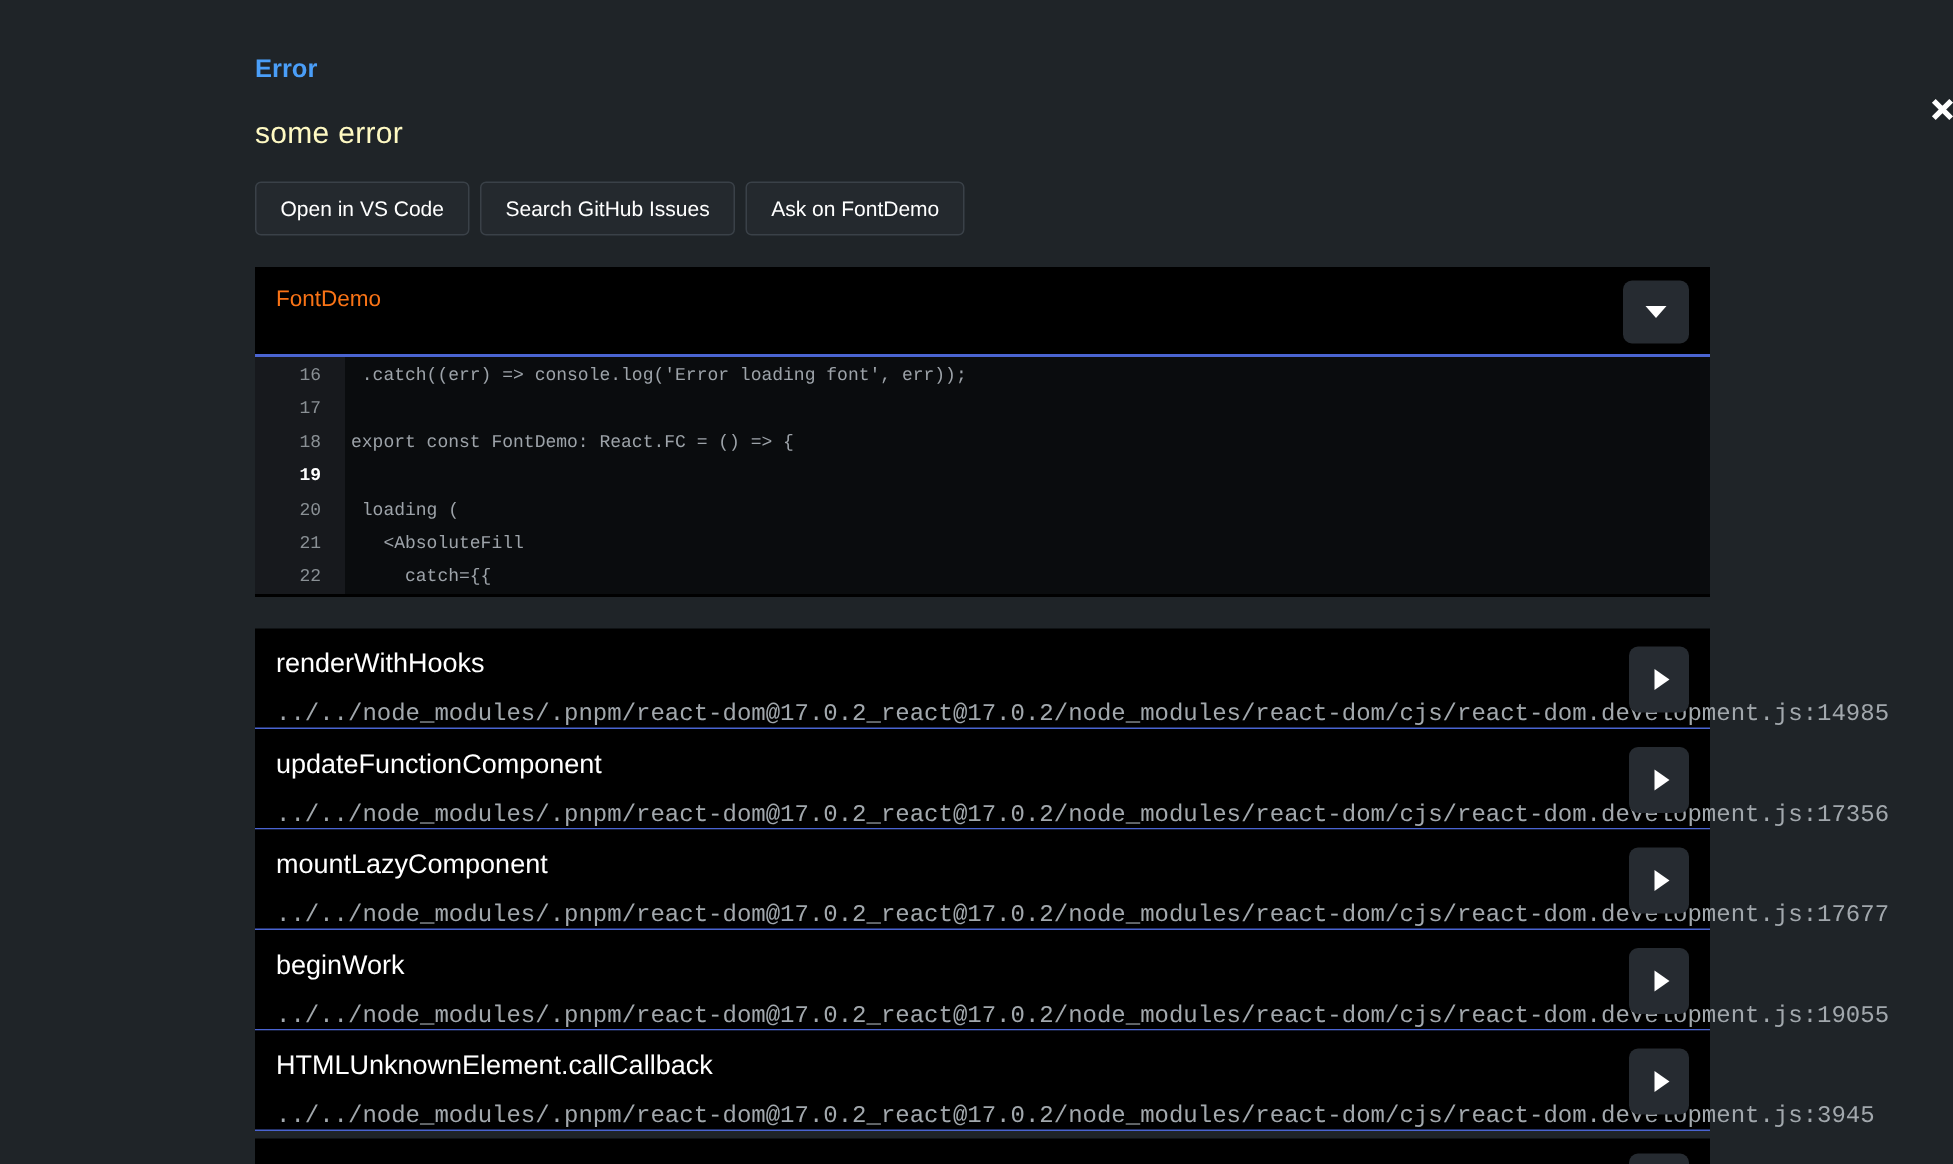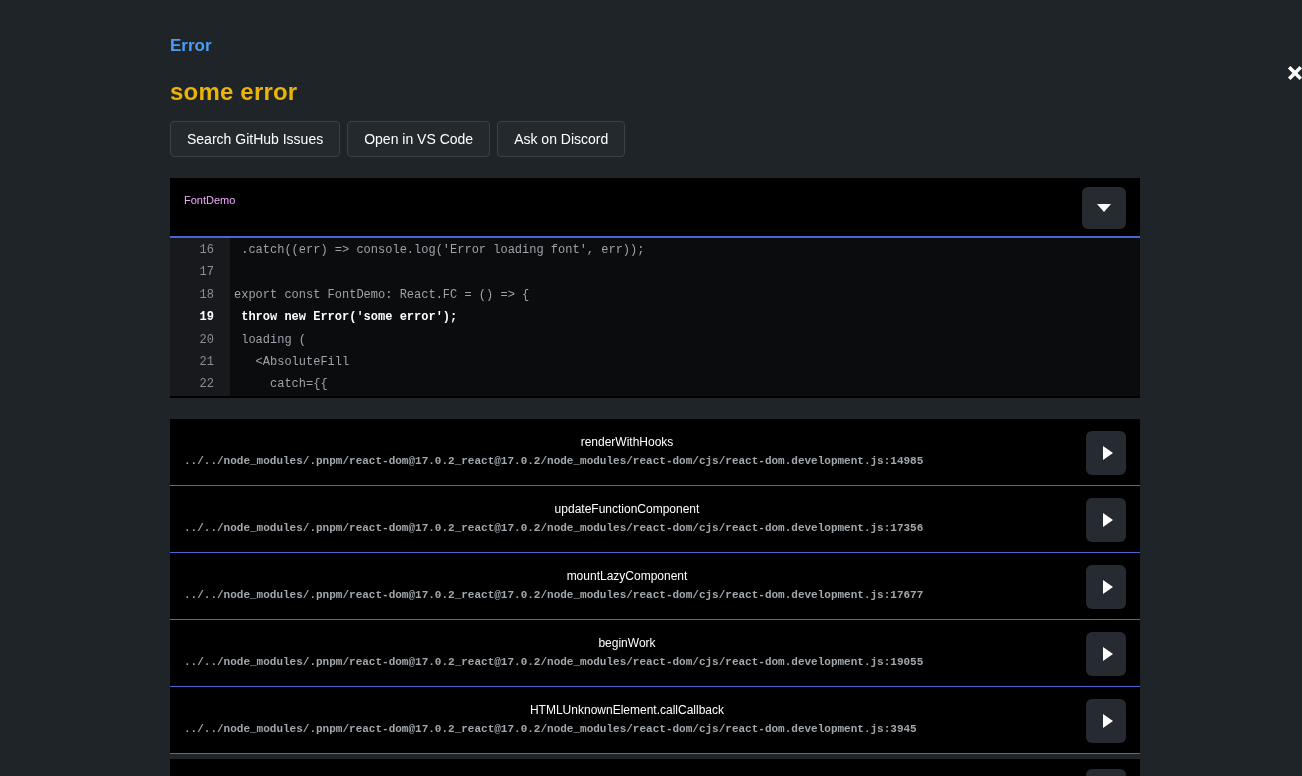--- a/index.html
+++ b/index.html
@@ -26,22 +26,22 @@
     left:170px; top:0;
     width:970px; height:776px;
   }
   .err-type{
     position:absolute; left:0; top:36px;
     color:var(--accent);
     font-size:17px; font-weight:bold;
   }
   .err-msg{
     position:absolute; left:0; top:78px;
-    color:#eab308;
-    font-size:24px; font-weight:bold;
+    color:#fef9c3;
+    font-size:20px; font-weight:normal;
     letter-spacing:0.2px;
   }
   .actions{
     position:absolute; left:0; top:121px;
     display:flex;
   }
   .action-btn{
     height:36px;
     display:inline-flex; align-items:center;
     padding:0 16px;
@@ -68,21 +68,21 @@
     width:970px; height:220px;
     background:var(--panel);
   }
   .cf-header{
     position:relative;
     height:60px;
     border-bottom:2px solid var(--divider);
     padding:13px 0 0 14px;
   }
   .cf-title{
-    color:#f0abfc; font-size:11px; line-height:18px;
+    color:#f97316; font-size:15px; line-height:18px;
   }
   .cf-loc{
     margin-top:4px;
     color:var(--mono-gray);
     font-family:"Liberation Mono", monospace;
     font-size:12px;
   }
   .sq-btn{
     position:absolute;
     background:#262b31;
@@ -148,51 +148,49 @@
   }
   .frame-row{
     position:relative;
     height:67px;
     background:var(--panel);
     border-bottom:1px solid var(--divider);
     padding:14px 70px 0 14px;
   }
   .fr-fn{
     color:#ffffff;
-    font-size:12px; line-height:18px;
+    font-size:18px; line-height:18px;
     white-space:nowrap;
-    text-align:center;
   }
   .fr-src{
-    margin-top:4px;
+    margin-top:16px;
     color:var(--mono-gray);
     font-family:"Liberation Mono", monospace;
-    font-size:11px;
+    font-size:16px;
     white-space:nowrap;
-    font-weight:bold;
   }
   .frame-row .sq-btn{ right:14px; top:12px; width:40px; height:44px; }
   .frame-partial{
     position:absolute; left:0; top:759px;
     width:970px; height:67px;
     background:var(--panel);
   }
 </style>
 </head>
 <body>
 
 <div class="container">
 
   <div class="err-type">Error</div>
   <h1 class="err-msg">some error</h1>
 
   <div class="actions">
+    <button class="action-btn">Open in VS Code</button>
     <button class="action-btn">Search GitHub Issues</button>
-    <button class="action-btn">Open in VS Code</button>
-    <button class="action-btn">Ask on Discord</button>
+    <button class="action-btn">Ask on FontDemo</button>
   </div>
 
   <button class="close-btn">
     <svg width="18" height="18" viewBox="0 0 18 18">
       <path d="M3.2 3.2 L14.8 14.8 M14.8 3.2 L3.2 14.8" stroke="#ffffff" stroke-width="3.6"></path>
     </svg>
   </button>
 
   <section class="code-frame">
     <header class="cf-header">
@@ -213,21 +211,20 @@
           <span class="code"></span>
         </div>
 
         <div class="code-line">
           <span class="ln">18</span>
           <span class="code">export const FontDemo: React.FC = () =&gt; {</span>
         </div>
 
         <div class="code-line hl">
           <span class="ln">19</span>
-          <span class="code"> throw new Error('some error');</span>
         </div>
 
         <div class="code-line">
           <span class="ln">20</span>
           <span class="code"> loading (</span>
         </div>
 
         <div class="code-line">
           <span class="ln">21</span>
           <span class="code">   &lt;AbsoluteFill</span>

